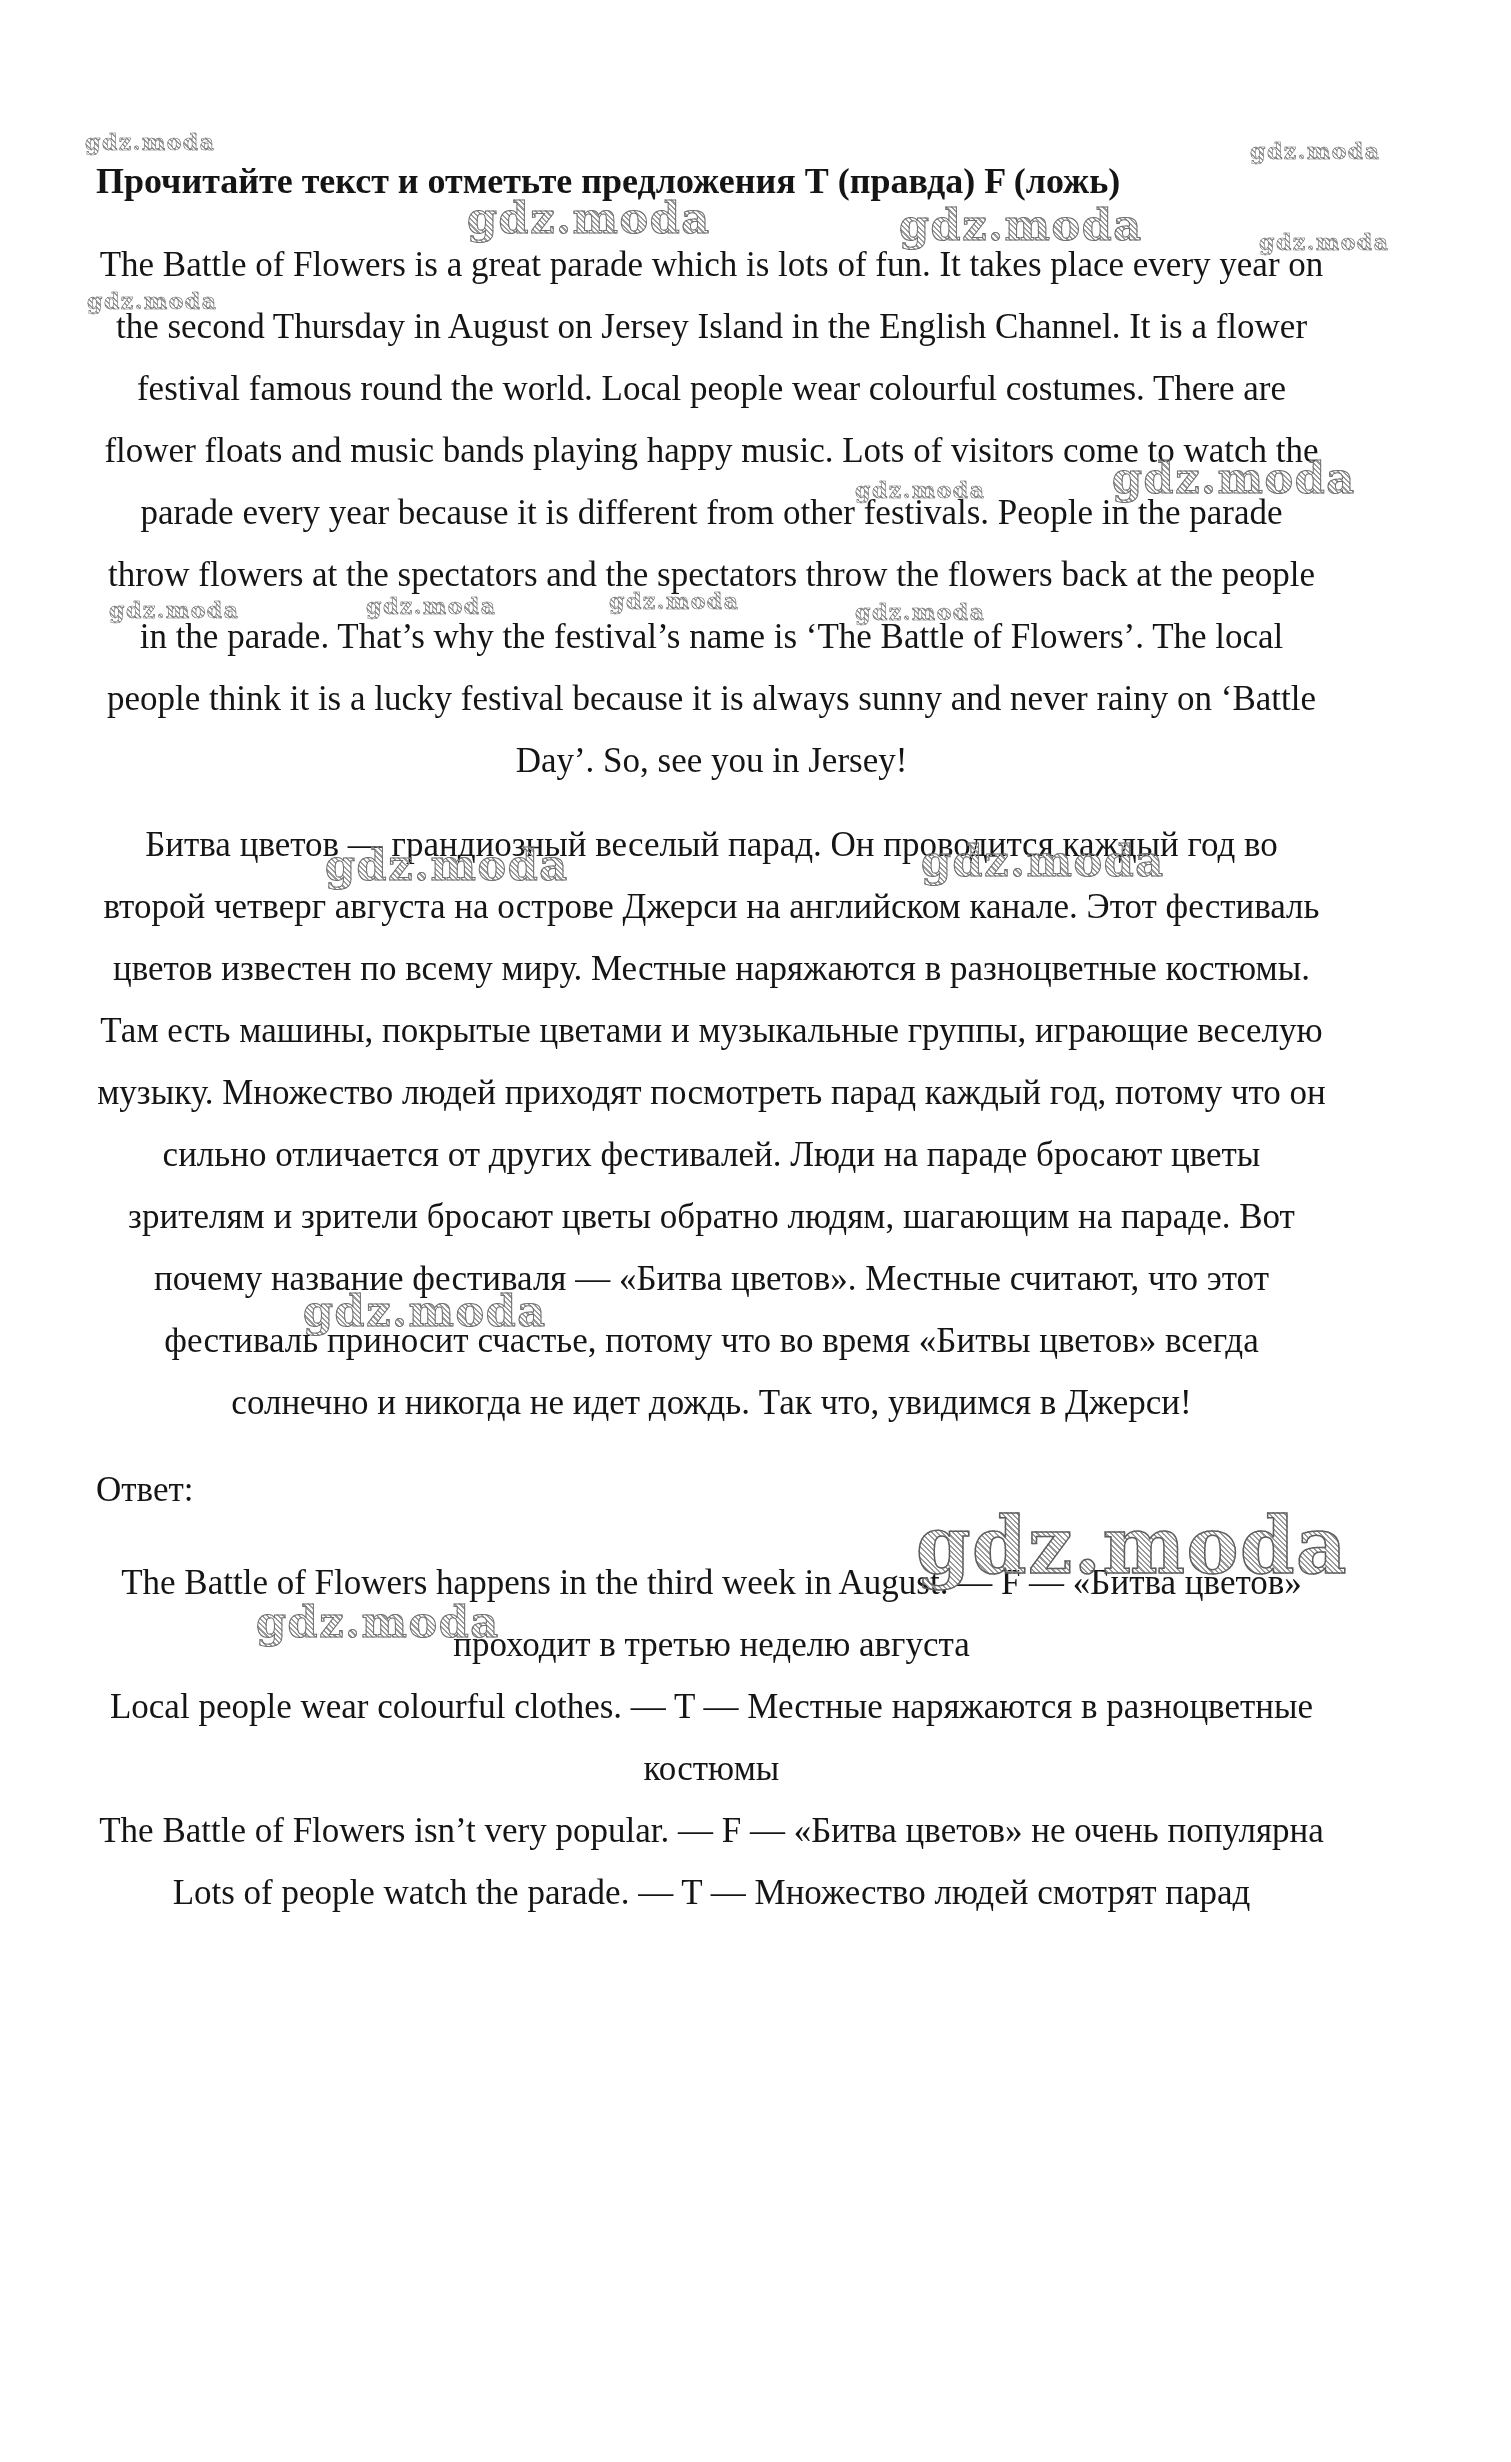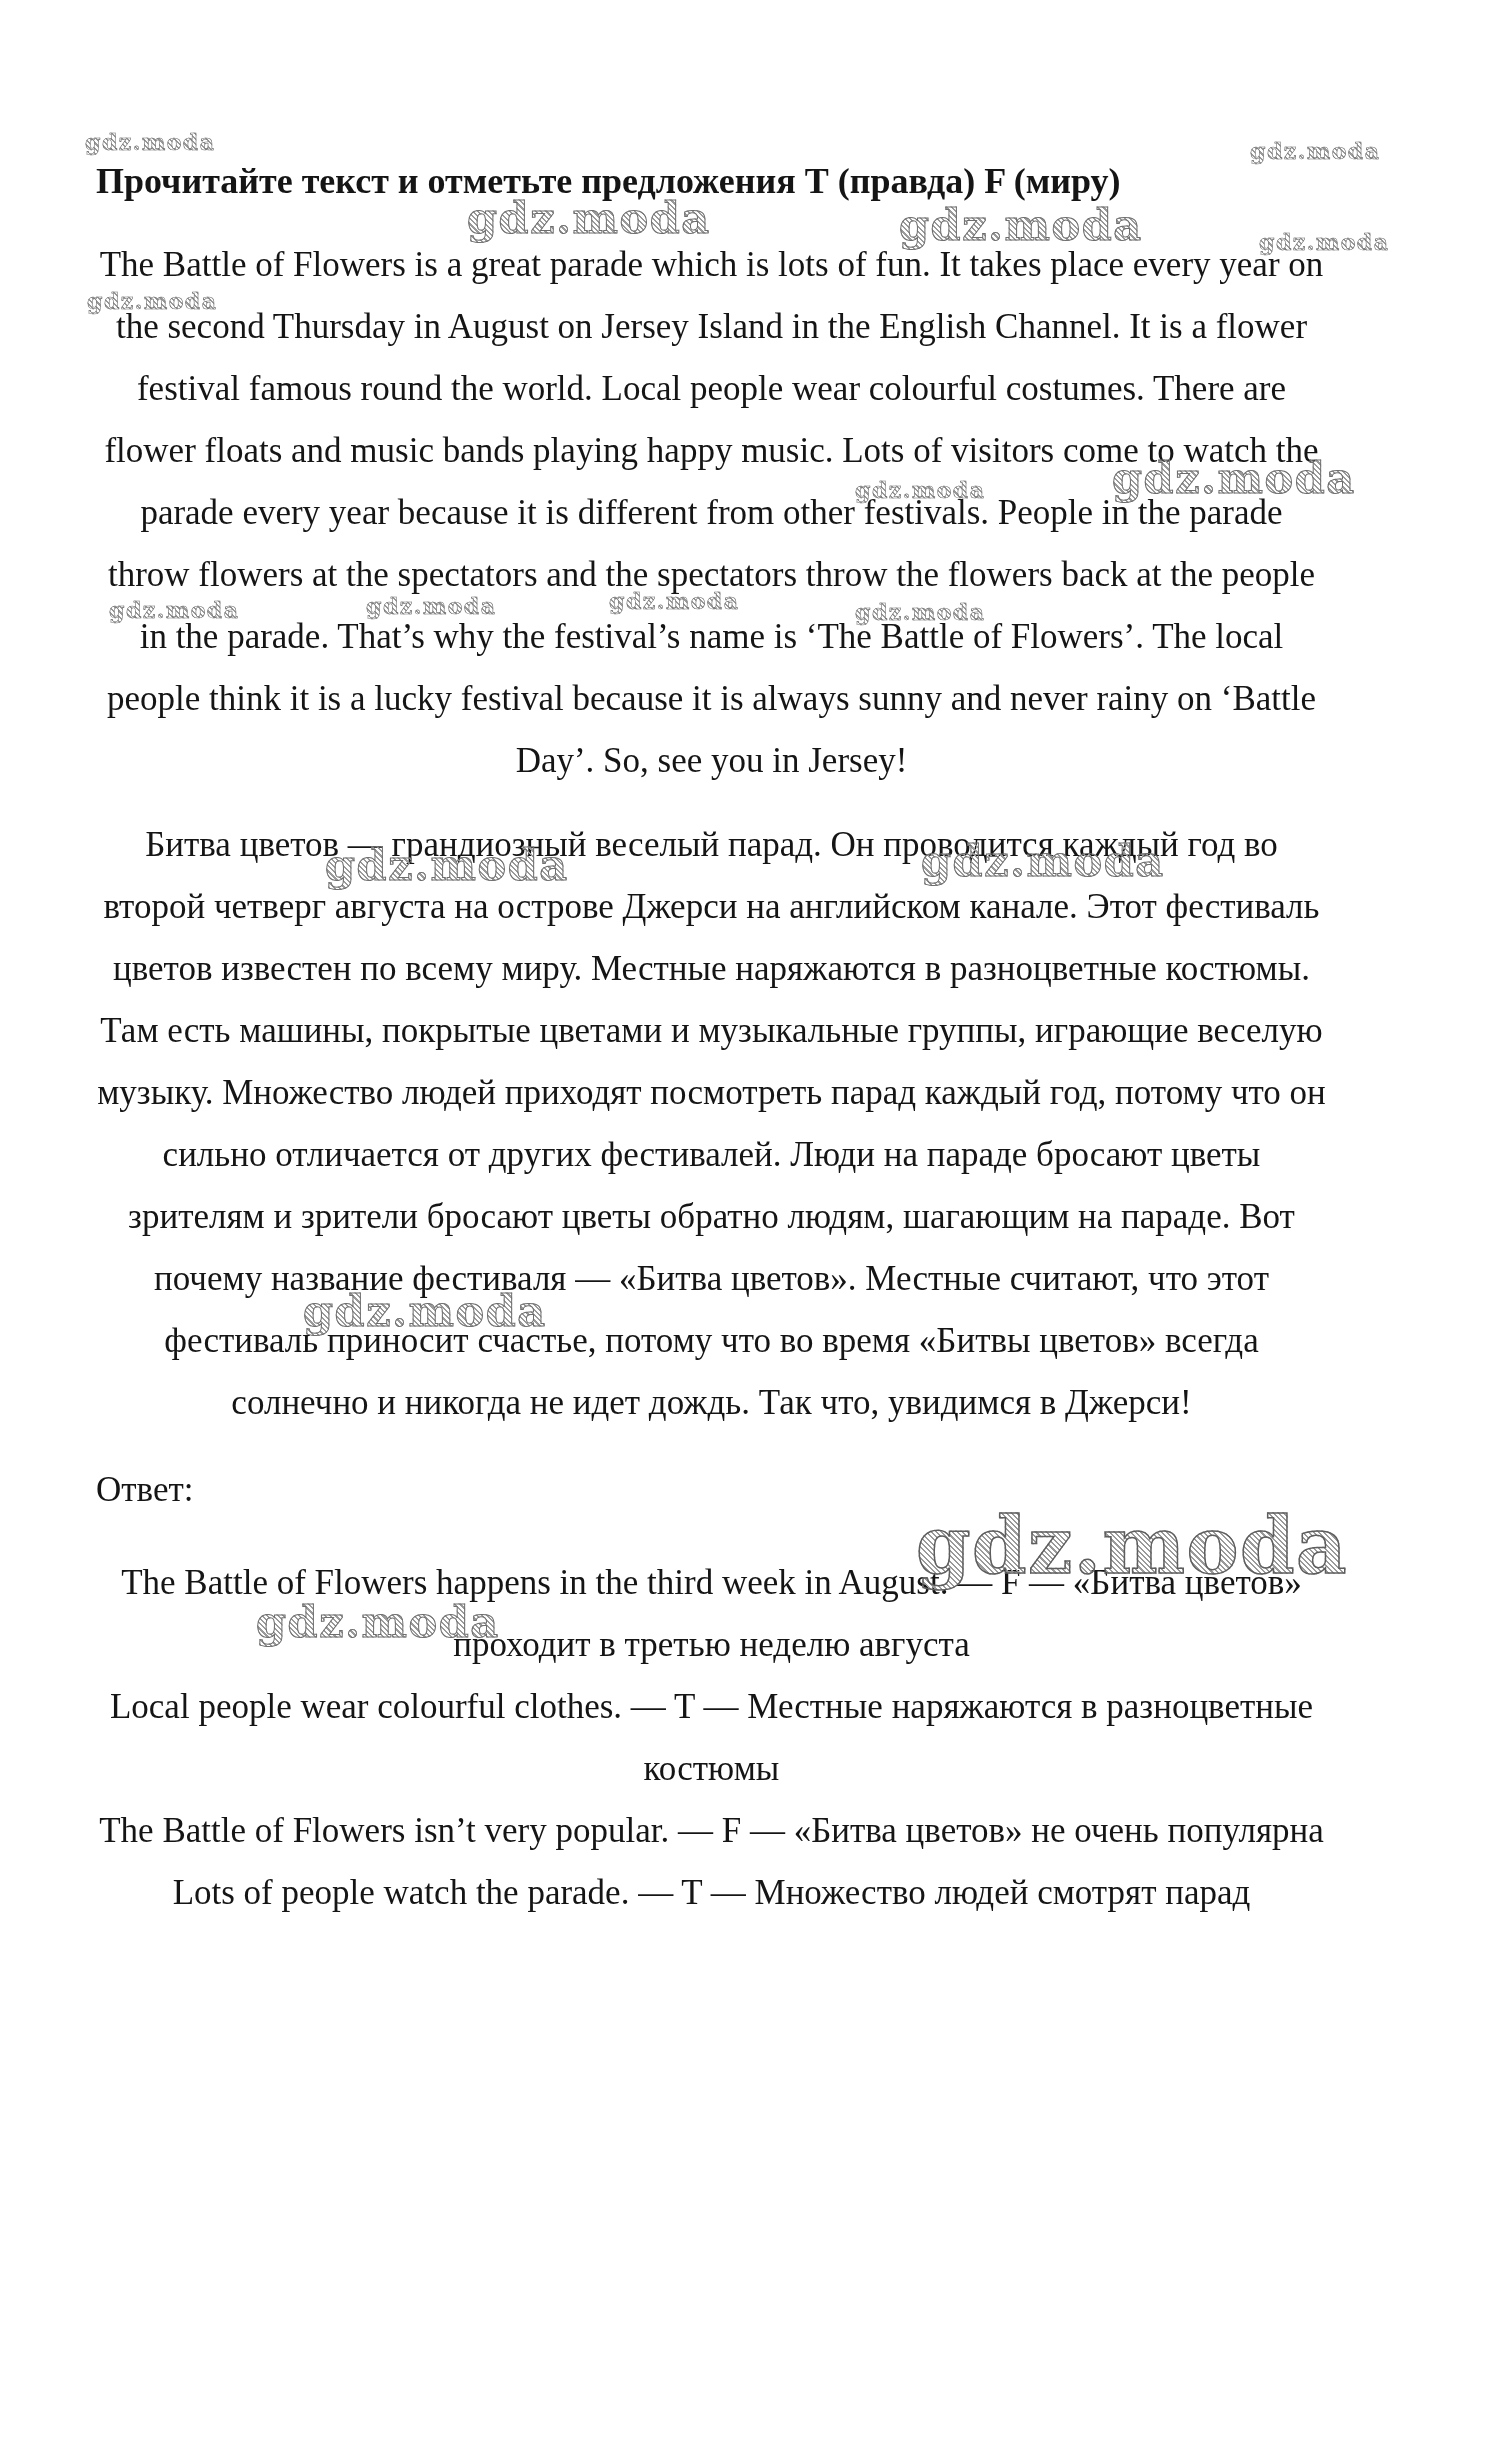--- a/index.html
+++ b/index.html
@@ -82,21 +82,21 @@
   <span class="wm wm-md" style="left:303px;  top:1286px;">gdz.moda</span>
   <span class="wm wm-lg" style="left:916px; top:1500px;">gdz.moda</span>
   <span class="wm wm-md" style="left:256px;  top:1597px;">gdz.moda</span>
   <span class="wm wm-bg" style="left:193px;  top:2124px;">gdz.moda</span>
   <span class="wm wm-bg" style="left:761px; top:2117px;">gdz.moda</span>
 
   <div class="content">
 
     <p class="heading">
       <br>
-      <span>Прочитайте текст и отметьте предложения Т (правда) F (миру)</span>
+      <span>Прочитайте текст и отметьте предложения Т (правда) F (ложь)</span>
     </p>
 
     <p class="body-text para-en">The Battle of Flowers is a great parade which is lots of fun. It takes place every year on the second Thursday in August on Jersey Island in the English Channel. It is a flower festival famous round the world. Local people wear colourful costumes. There are flower floats and music bands playing happy music. Lots of visitors come to watch the parade every year because it is different from other festivals. People in the parade throw flowers at the spectators and the spectators throw the flowers back at the people in the parade. That’s why the festival’s name is ‘The Battle of Flowers’. The local people think it is a lucky festival because it is always sunny and never rainy on ‘Battle Day’. So, see you in Jersey!</p>
 
     <p class="body-text para-ru">Битва цветов — грандиозный веселый парад. Он проводится каждый год во второй четверг августа на острове Джерси на английском канале. Этот фестиваль цветов известен по всему миру. Местные наряжаются в разноцветные костюмы. Там есть машины, покрытые цветами и музыкальные группы, играющие веселую музыку. Множество людей приходят посмотреть парад каждый год, потому что он сильно отличается от других фестивалей. Люди на параде бросают цветы зрителям и зрители бросают цветы обратно людям, шагающим на параде. Вот почему название фестиваля — «Битва цветов». Местные считают, что этот фестиваль приносит счастье, потому что во время «Битвы цветов» всегда солнечно и никогда не идет дождь. Так что, увидимся в Джерси!</p>
 
     <p class="answer-label">Ответ:</p>
 
     <div class="answers">
       <p class="body-text answer-item">The Battle of Flowers happens in the third week in August. — F — «Битва цветов» проходит в третью неделю августа</p>

